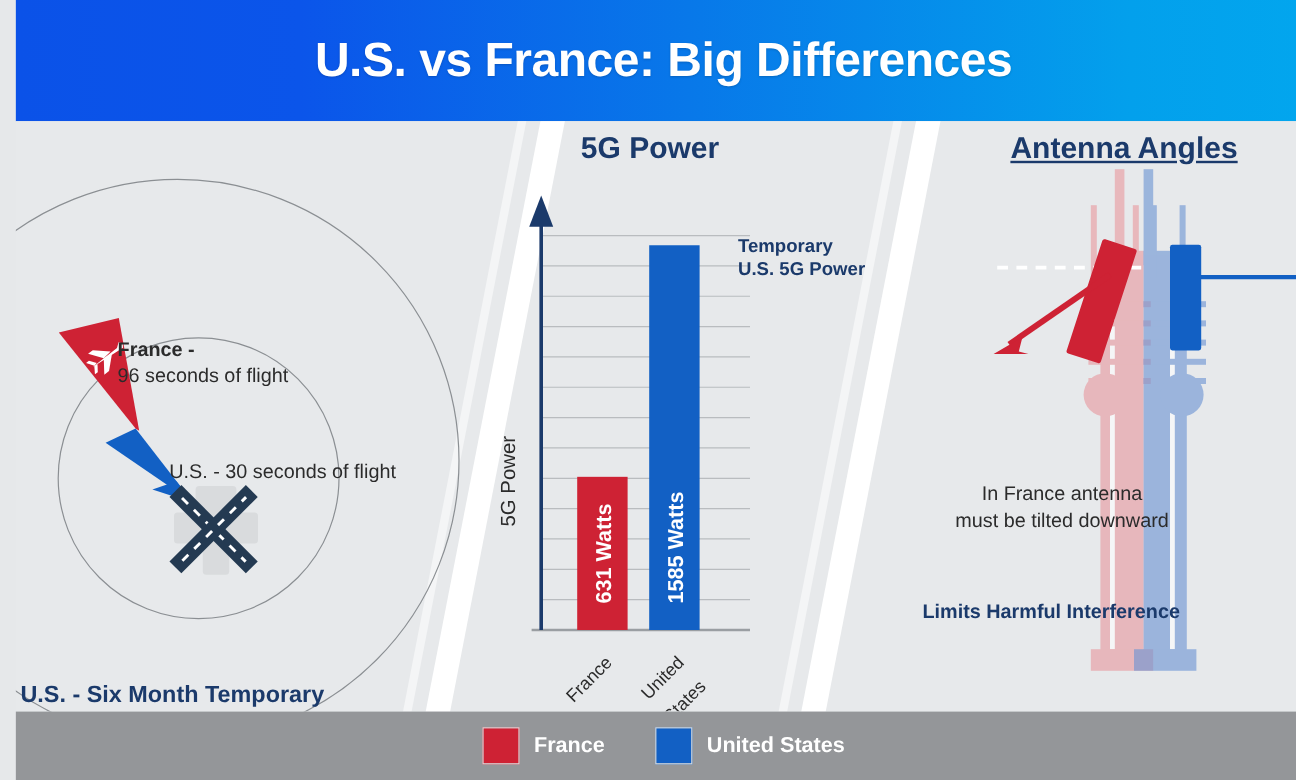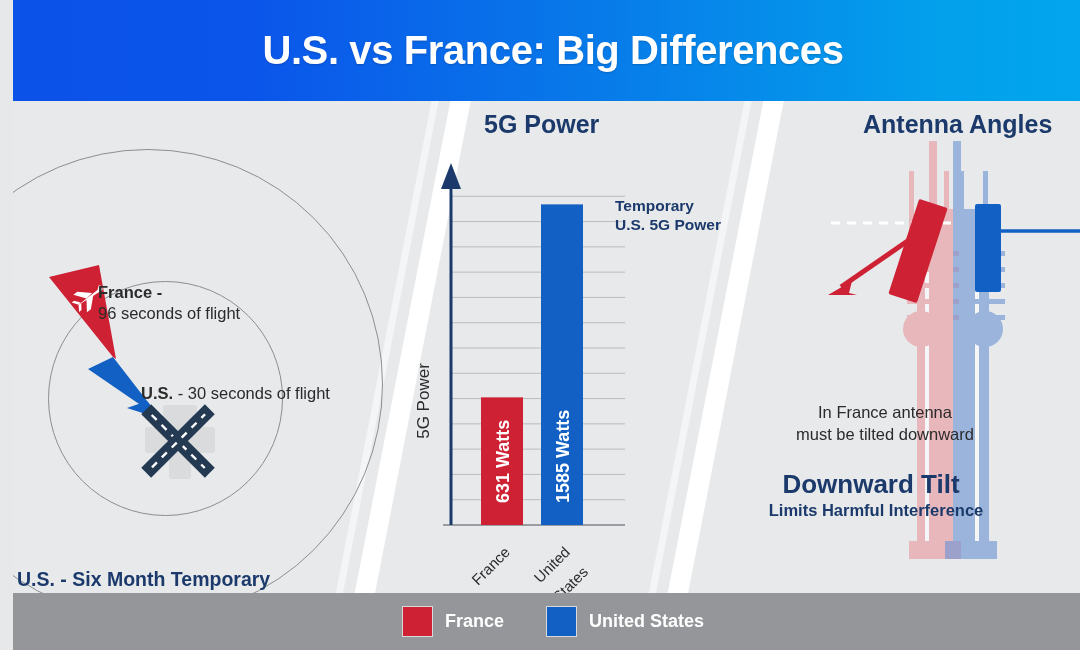--- a/index.html
+++ b/index.html
@@ -65,21 +65,21 @@
     font-size:16.5px; font-weight:bold; color:#2b2b2b; white-space:nowrap;
   }
   .lbl-france-sub {
     position:absolute; left:85px; top:203px;
     font-size:16.5px; color:#2b2b2b; white-space:nowrap;
   }
   .lbl-us-line {
     position:absolute; left:128px; top:283px;
     font-size:16.5px; color:#2b2b2b; white-space:nowrap;
   }
-  .lbl-us-line b { font-weight:bold; }
+  .lbl-us-line b { font-weight:normal; }
 
   .foot-navy {
     position:absolute; left:4px; top:466px;
     font-size:19.5px; font-weight:bold; color:#1b3a6b; line-height:24px;
     white-space:pre;
   }
 
   
   #panel-mid { left:380px; width:320px; }
   .chart { position:absolute; left:0; top:0; width:320px; height:492px; }
@@ -239,21 +239,21 @@
         <text id="xlab-1b" x="196" y="472" fill="#2b2b2b" font-size="15" font-family="Liberation Sans, sans-serif" text-anchor="end" transform="rotate(-45 196 472)">States</text>
       </svg>
 
       <div class="callout">
         <div class="c-small">Temporary</div>
         <div class="c-small">U.S. 5G Power</div>
       </div>
     </div>
 
     <div class="panel" id="panel-right">
-      <div class="panel-title" style="left:150px; top:9px;">Antenna Angles</div>
+      <div class="panel-title" style="left:129px; top:9px;text-decoration:underline;">Antenna Angles</div>
 
       <svg class="tower-svg" viewBox="0 0 380 492">
 
         <g opacity="0.62">
           <rect x="204" y="108" width="36" height="340" fill="#e89aa0"></rect>
           <rect x="212" y="120" width="4" height="320" fill="#ffffff"></rect>
           <rect x="196" y="440" width="52" height="18" fill="#e89aa0"></rect>
           <rect x="216" y="40" width="8" height="80" fill="#e89aa0"></rect>
           <rect x="196" y="70" width="5" height="60" fill="#e89aa0"></rect>
           <rect x="231" y="70" width="5" height="60" fill="#e89aa0"></rect>
@@ -294,21 +294,20 @@
         </g>
 
         <g>
           <line x1="212" y1="128" x2="128" y2="186" stroke="#ce2234" stroke-width="5"></line>
           <polygon points="115,194 139,180 136,192 144,194" fill="#ce2234"></polygon>
         </g>
       </svg>
 
       <div class="note-plain">In France antenna
 must be tilted downward</div>
-      <div class="note-big">Downward Tilt</div>
       <div class="note-sub">Limits Harmful Interference</div>
     </div>
   </div>
 
   <div class="legend">
     <div class="legend-item">
       <span class="swatch" id="sw-0" style="background: rgb(206, 34, 52);"></span>
       <span class="legend-label">France</span>
     </div>
     <div class="legend-item">

